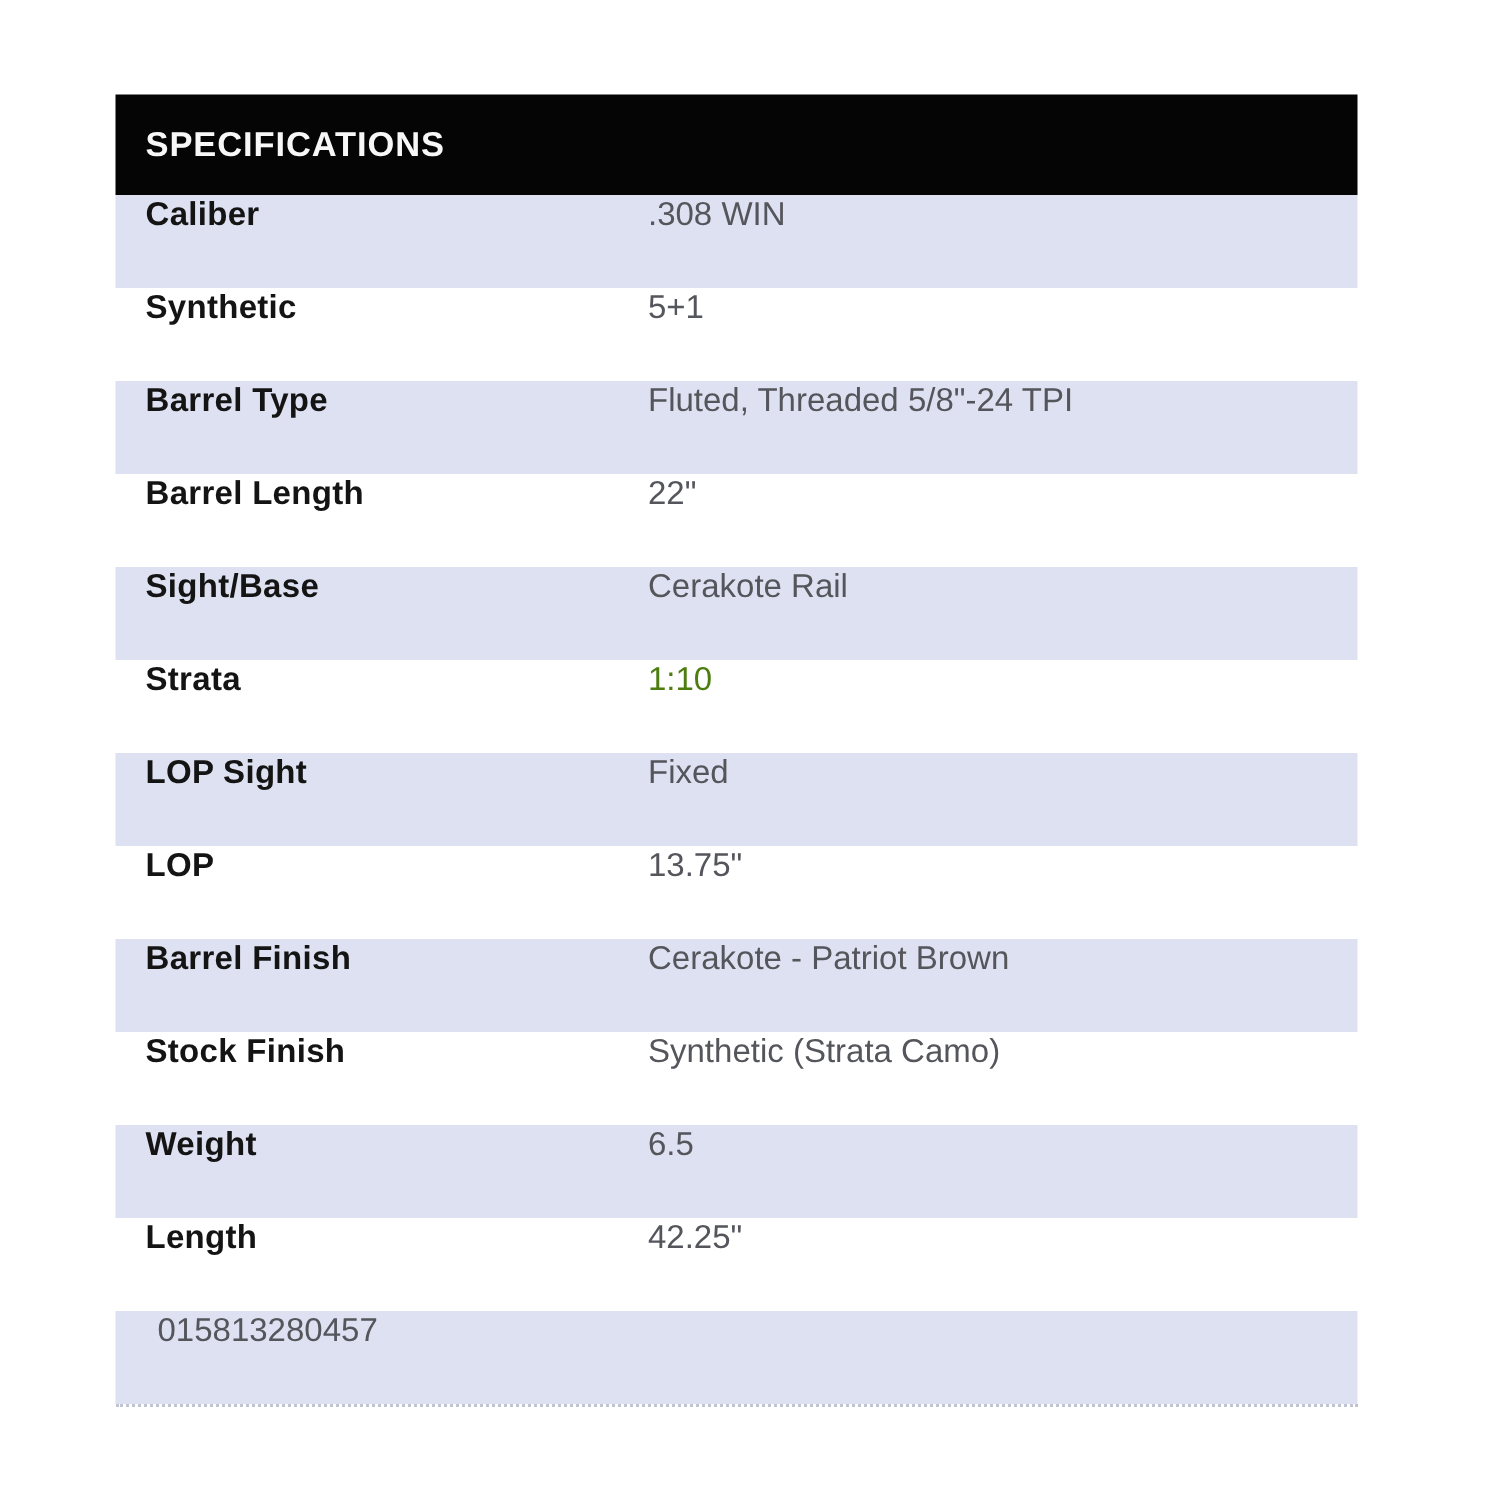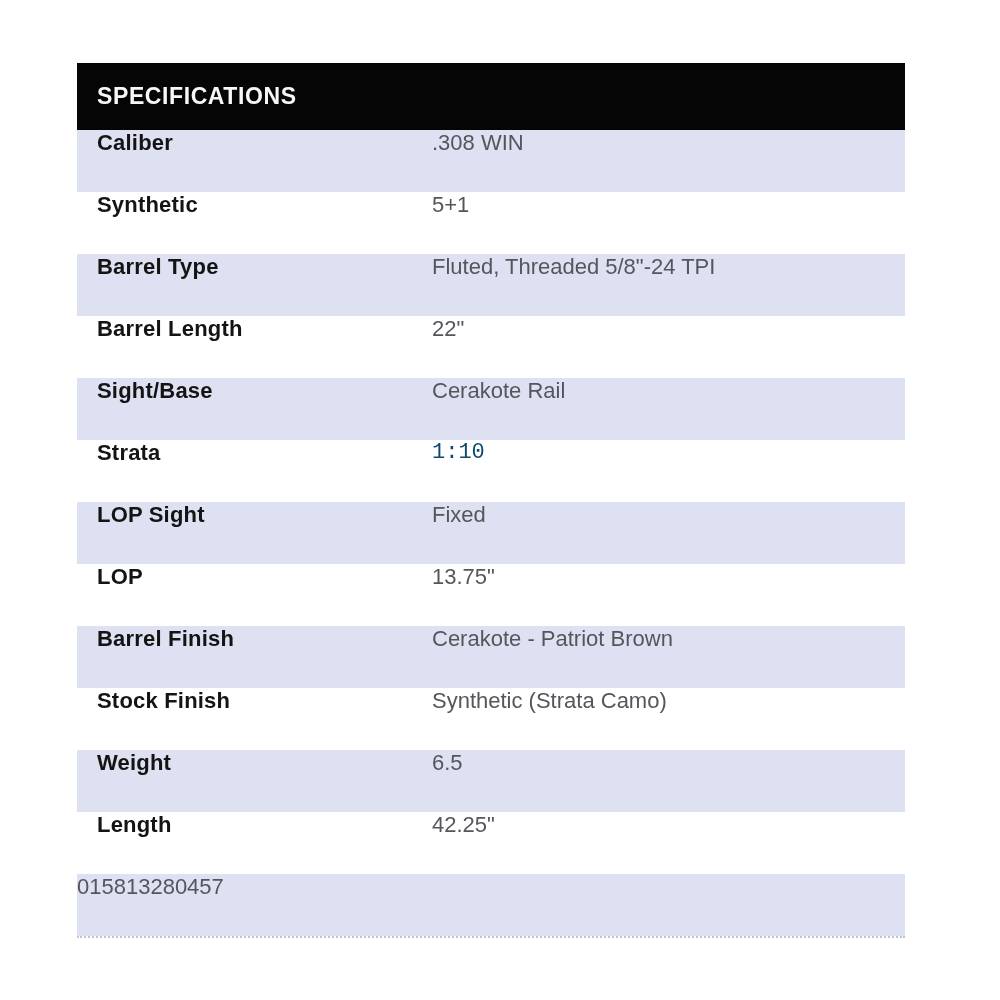--- a/index.html
+++ b/index.html
@@ -80,21 +80,21 @@
     <div class="spec-value" style="color: rgb(85, 86, 92);">22"</div>
   </div>
 
   <div class="spec-row alt" style="background: rgb(222, 225, 241);">
     <div class="spec-label" style="color: rgb(20, 20, 20);">Sight/Base</div>
     <div class="spec-value" style="color: rgb(85, 86, 92);">Cerakote Rail</div>
   </div>
 
   <div class="spec-row plain">
     <div class="spec-label" style="color: rgb(20, 20, 20);">Strata</div>
-    <div class="spec-value" style="color: #0c4a6e; font-family: Liberation Mono, monospace;">1:10</div>
+    <div class="spec-value" style="color: #4d7c0f;">1:10</div>
   </div>
 
   <div class="spec-row alt" style="background: rgb(222, 225, 241);">
     <div class="spec-label" style="color: rgb(20, 20, 20);">LOP Sight</div>
     <div class="spec-value" style="color: rgb(85, 86, 92);">Fixed</div>
   </div>
 
   <div class="spec-row plain">
     <div class="spec-label" style="color: rgb(20, 20, 20);">LOP</div>
     <div class="spec-value" style="color: rgb(85, 86, 92);">13.75"</div>
@@ -114,16 +114,16 @@
     <div class="spec-label" style="color: rgb(20, 20, 20);">Weight</div>
     <div class="spec-value" style="color: rgb(85, 86, 92);">6.5</div>
   </div>
 
   <div class="spec-row plain">
     <div class="spec-label" style="color: rgb(20, 20, 20);">Length</div>
     <div class="spec-value" style="color: rgb(85, 86, 92);">42.25"</div>
   </div>
 
   <div class="spec-row alt" style="background: rgb(222, 225, 241);">
-    <div class="spec-value" style="color: rgb(85, 86, 92);">015813280457</div>
+    <div class="spec-value" style="color: rgb(85, 86, 92); margin-left: 28px;">015813280457</div>
   </div>
 </div>
 </div>
 
 </body></html>

